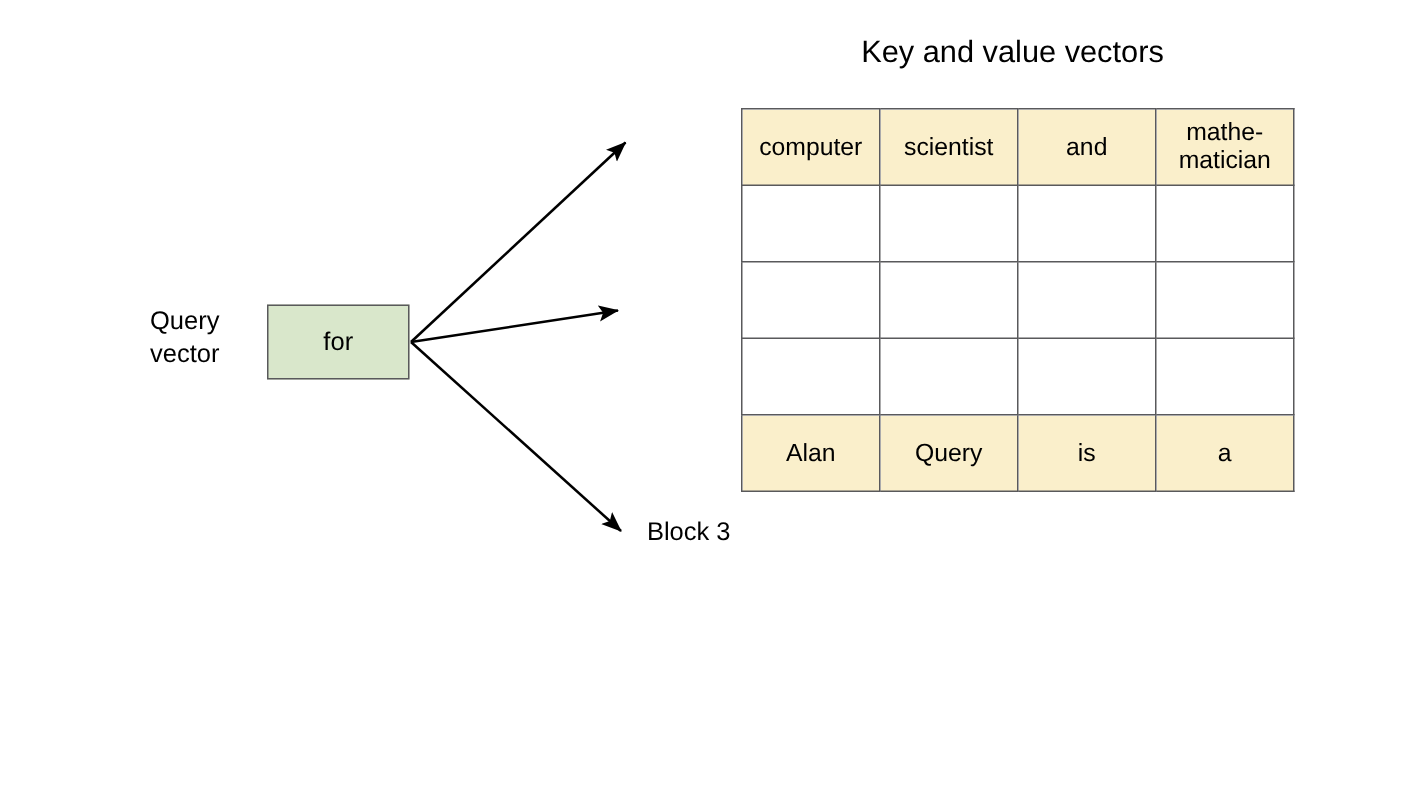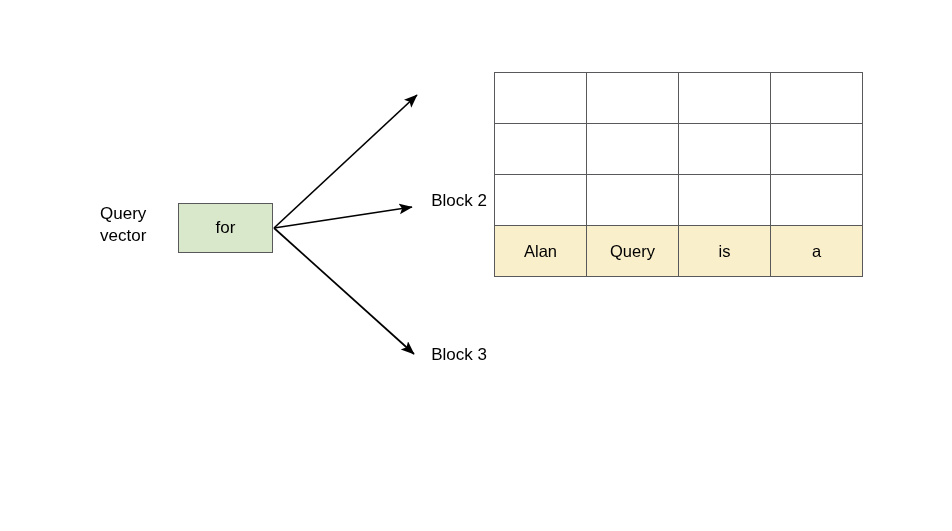--- a/index.html
+++ b/index.html
@@ -114,20 +114,21 @@
   }
   .kv-table td.wrap {
     line-height: 19px;
   }
 </style>
 </head>
 <body>
 
 <div id="canvas">
 
+  <div class="title">Key and value vectors</div>
 
   <div class="query-label">
     <div>Query</div>
     <div>vector</div>
   </div>
 
   <div class="query-box">
     <span>for</span>
   </div>
 
@@ -137,25 +138,33 @@
         <path d="M0,0 L8,3.2 L0,6.4 L1.7,3.2 z" fill="#000000"></path>
       </marker>
     </defs>
     <g id="arrow-lines" stroke="#000000" stroke-width="1.7" fill="none">
         <line x1="274" y1="228" x2="417" y2="95" marker-end="url(#ah)"></line>
         <line x1="274" y1="228" x2="412" y2="207" marker-end="url(#ah)"></line>
         <line x1="274" y1="228" x2="414" y2="354" marker-end="url(#ah)"></line>
       </g>
   </svg>
 
-  <div class="block-label b2">Block 2</div>
   <div class="block-label b0">Block 3</div>
 
   <table class="kv-table">
     <tbody id="kv-body">
+        <tr>
+          <td class="filled">computer</td>
+          <td class="filled">scientist</td>
+          <td class="filled">and</td>
+          <td class="filled wrap">
+            <div>mathe-</div>
+            <div>matician</div>
+          </td>
+        </tr>
         <tr>
           <td></td>
           <td></td>
           <td></td>
           <td></td>
         </tr>
         <tr>
           <td></td>
           <td></td>
           <td></td>

